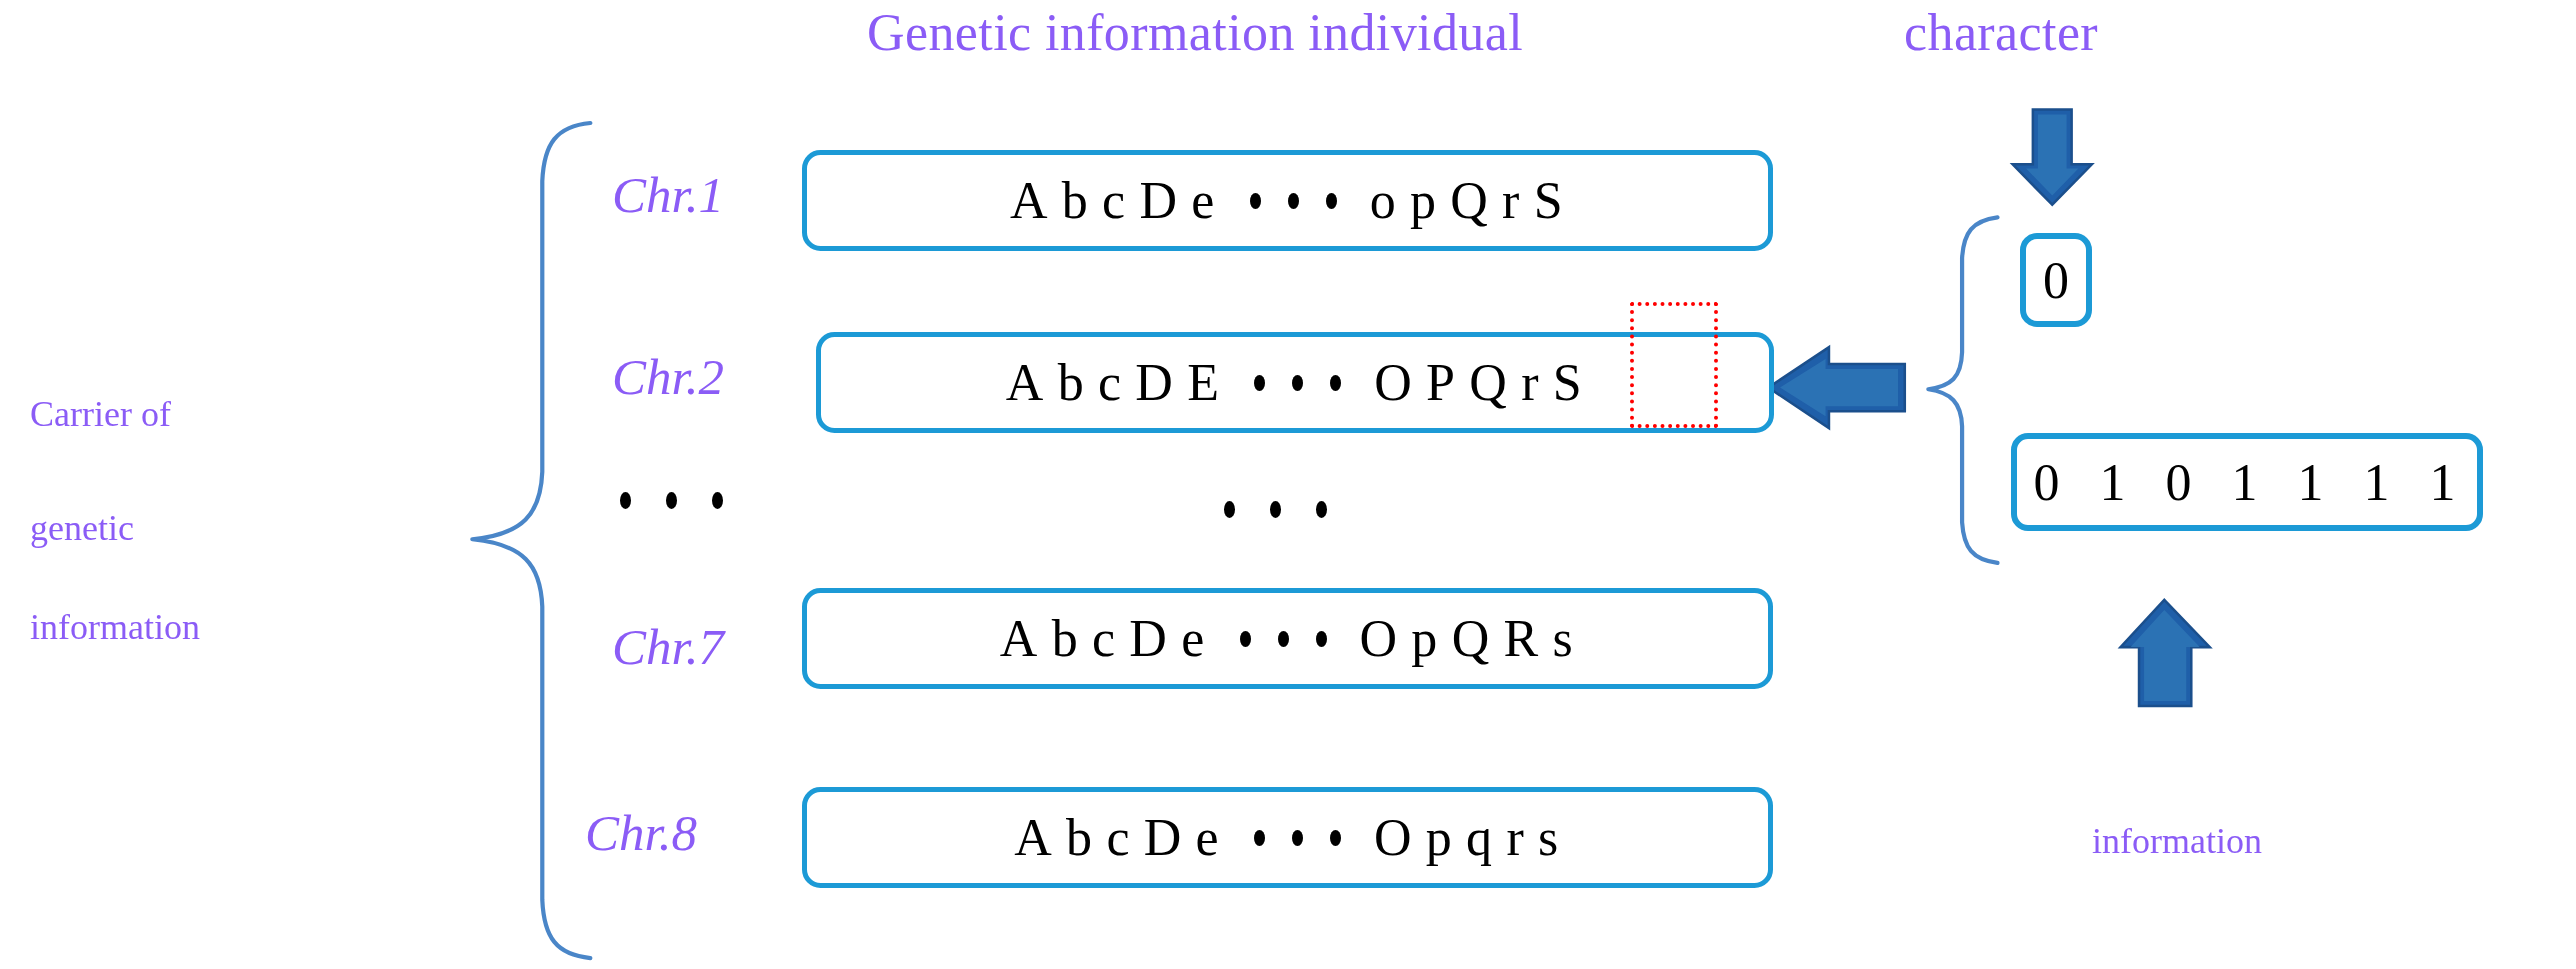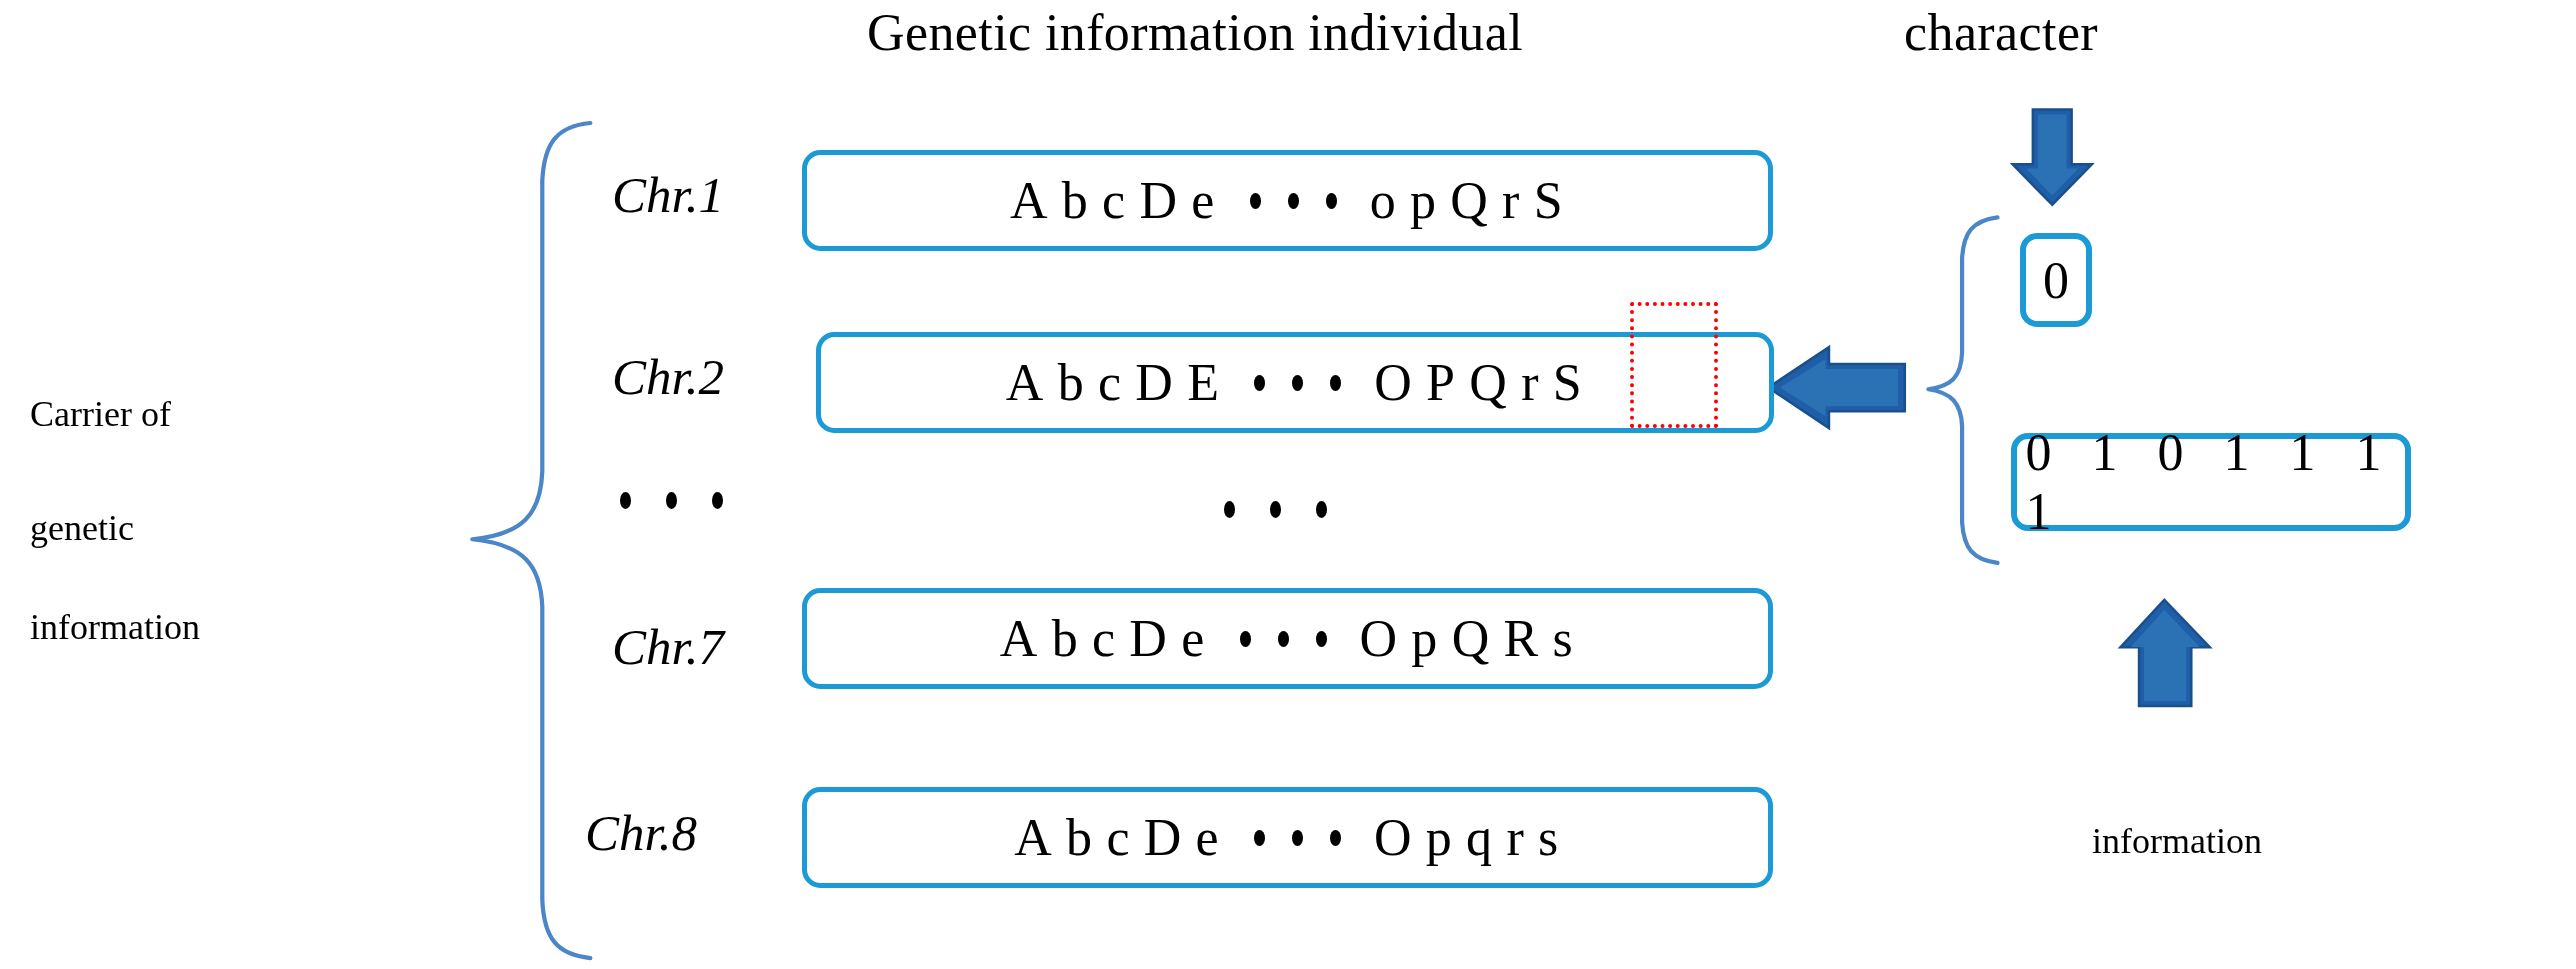--- a/index.html
+++ b/index.html
@@ -13,21 +13,21 @@
     height: 969px;
     background: #ffffff;
     font-family: "Liberation Serif", "DejaVu Serif", serif;
     color: #000000;
     overflow: hidden;
   }
 
   
   .txt {
     position: absolute;
-    color: #000000;
+    color: #8b5cf6;
     white-space: nowrap;
     line-height: 1.0;
   }
 
   .title {
     font-size: 52px;
     letter-spacing: 0.4px;
   }
 
   .side-label {
@@ -270,20 +270,20 @@
       <span class="ch">q</span>
       <span class="ch">r</span>
       <span class="ch">s</span>
     </span>
   </div>
 
   <div class="val-box" style="left:2020px; top:233px; width:72px; height:94px;">
     <span>0</span>
   </div>
 
-  <div class="val-box" style="left:2011px; top:433px; width:400px; height:98px;">
+  <div class="val-box" style="left:2011px; top:433px; width:472px; height:98px;">
     <span class="bits">0 1 0 1 1 1 1</span>
   </div>
 
   <div class="txt side-label" style="left:2092px; top:823px;">information</div>
 
 </div>
 
 
 </body></html>

